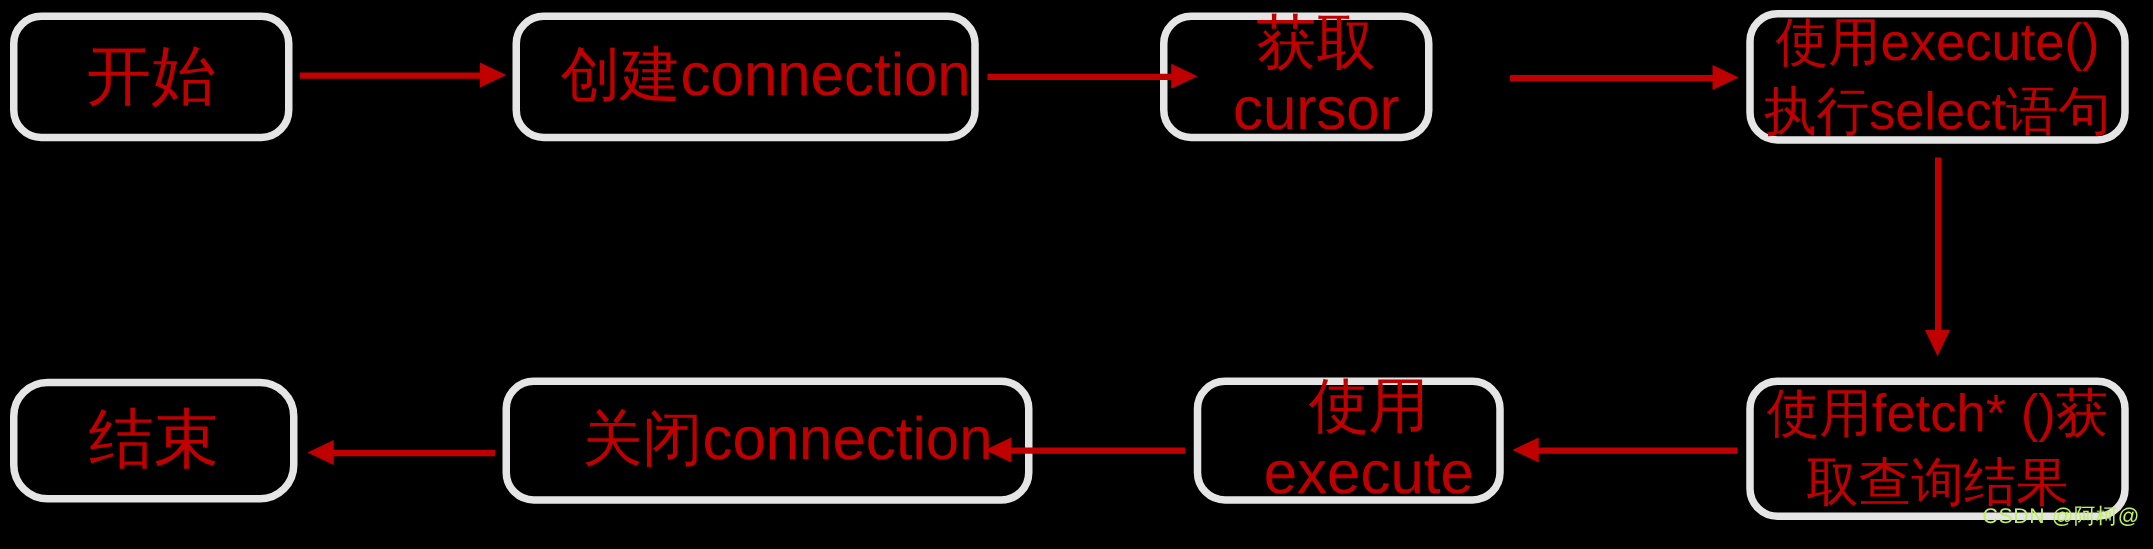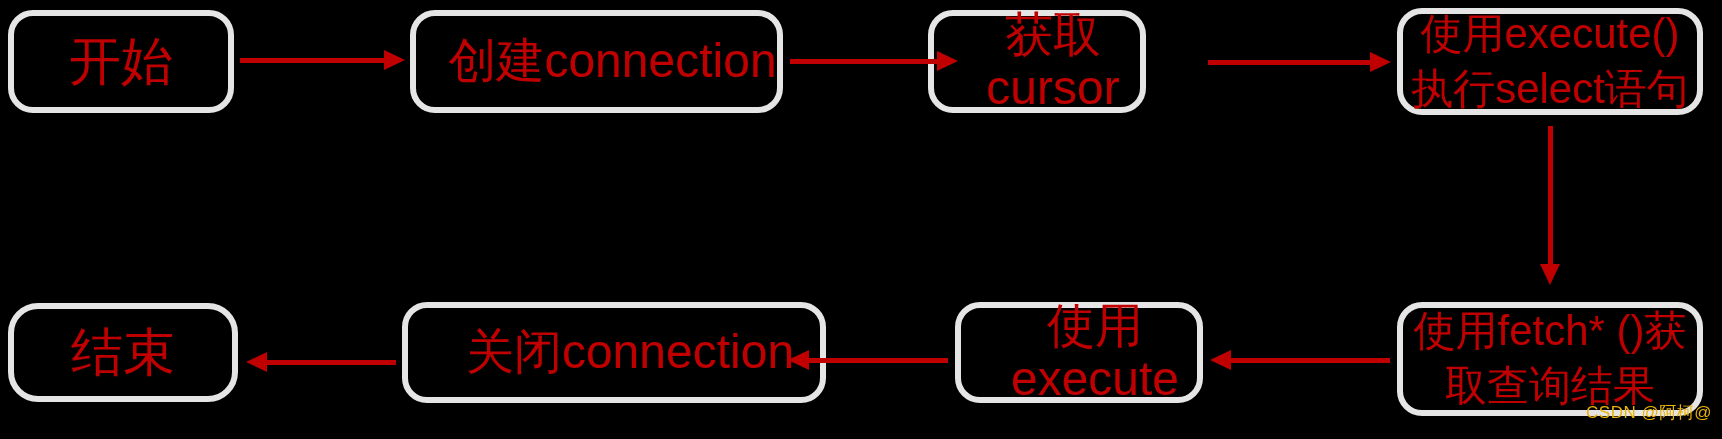--- a/index.html
+++ b/index.html
@@ -62,21 +62,21 @@
     width: 0; height: 0;
     border-left: 10px solid transparent;
     border-right: 10px solid transparent;
     border-top: 21px solid #c00000;
   }
   #watermark {
     position: absolute;
     right: 10px;
     top: 401px;
     font-size: 17px;
-    color: #eab308;
+    color: #bef264;
     z-index: 5;
     letter-spacing: 0.5px;
   }
 </style>
 </head>
 <body>
 
 <div id="canvas">
 
   <div class="node big" style="left:8px; top:10px; width:226px; height:103px;">

